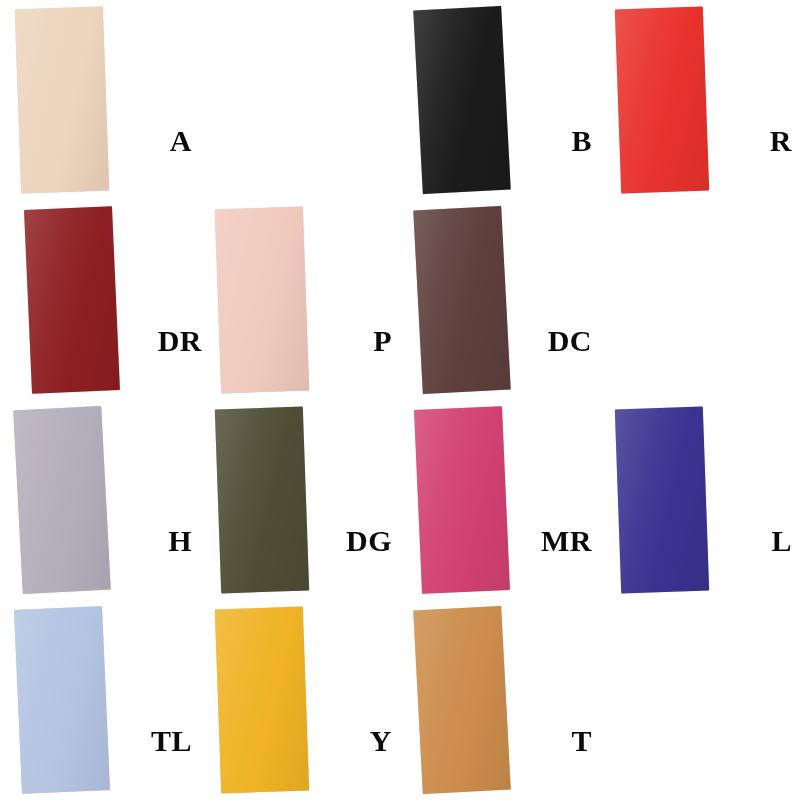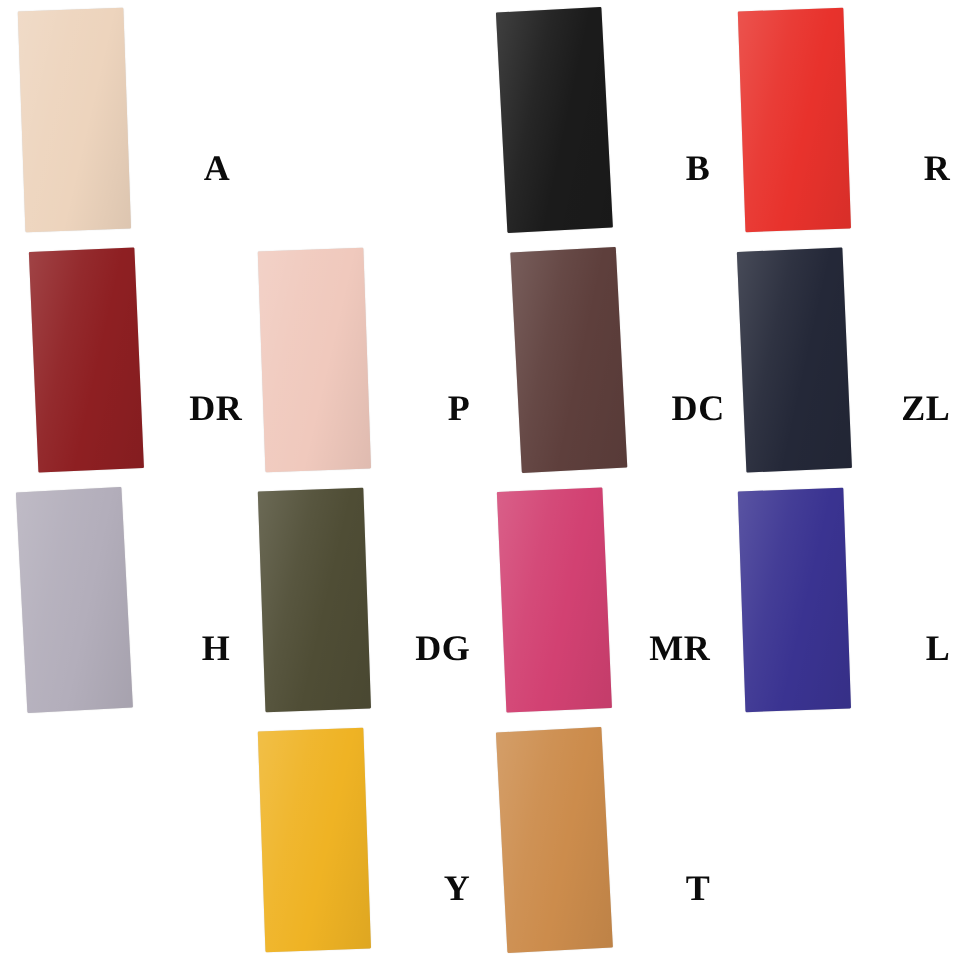--- a/index.html
+++ b/index.html
@@ -83,44 +83,44 @@
       <div class="swatch-label">R</div>
     </div>
     <div class="swatch-cell" style="left: 0px; top: 200px; margin-left: 10px;">
       <div class="swatch-chip" title="dark red" style="background: rgb(142, 31, 34); transform: rotate(-2.5deg);"></div>
       <div class="swatch-label">DR</div>
     </div>
     <div class="swatch-cell" style="left: 200px; top: 200px;">
       <div class="swatch-chip" title="blush pink" style="background: rgb(240, 201, 189); transform: rotate(-2deg);"></div>
       <div class="swatch-label">P</div>
     </div>
-    <div class="swatch-cell" style="left: 412px; top: 200px;">
+    <div class="swatch-cell" style="left: 400px; top: 200px;">
       <div class="swatch-chip" title="dark coffee" style="background: rgb(94, 63, 60); transform: rotate(-3deg);"></div>
       <div class="swatch-label">DC</div>
-    </div>
-    <div class="swatch-cell" style="left: 600px; top: 200px;">
-      <div class="swatch-chip" title="midnight navy" style="background: rgb(36, 40, 56); transform: rotate(-2.5deg);"></div>
-      <div class="swatch-label">ZL</div>
     </div>
     <div class="swatch-cell" style="left: 0px; top: 400px;">
       <div class="swatch-chip" title="grey lavender" style="background: rgb(179, 174, 187); transform: rotate(-3deg);"></div>
       <div class="swatch-label">H</div>
     </div>
     <div class="swatch-cell" style="left: 200px; top: 400px;">
       <div class="swatch-chip" title="dark army green" style="background: rgb(79, 77, 53); transform: rotate(-2deg);"></div>
       <div class="swatch-label">DG</div>
     </div>
     <div class="swatch-cell" style="left: 400px; top: 400px;">
       <div class="swatch-chip" title="rose red" style="background: rgb(210, 65, 114); transform: rotate(-2.5deg);"></div>
       <div class="swatch-label">MR</div>
     </div>
     <div class="swatch-cell" style="left: 600px; top: 400px;">
       <div class="swatch-chip" title="royal blue" style="background: rgb(58, 51, 145); transform: rotate(-2deg);"></div>
       <div class="swatch-label">L</div>
     </div>
+    <div class="swatch-cell" style="left: 0px; top: 600px;">
+      <div class="swatch-chip" title="light blue" style="background: rgb(179, 196, 226); transform: rotate(-2.5deg);"></div>
+      <div class="swatch-label">TL</div>
+    </div>
     <div class="swatch-cell" style="left: 200px; top: 600px;">
       <div class="swatch-chip" title="yellow" style="background: rgb(239, 179, 36); transform: rotate(-2deg);"></div>
       <div class="swatch-label">Y</div>
     </div>
     <div class="swatch-cell" style="left: 400px; top: 600px;">
       <div class="swatch-chip" title="tan camel" style="background: rgb(204, 140, 76); transform: rotate(-3deg);"></div>
       <div class="swatch-label">T</div>
     </div>
   </div>
 

